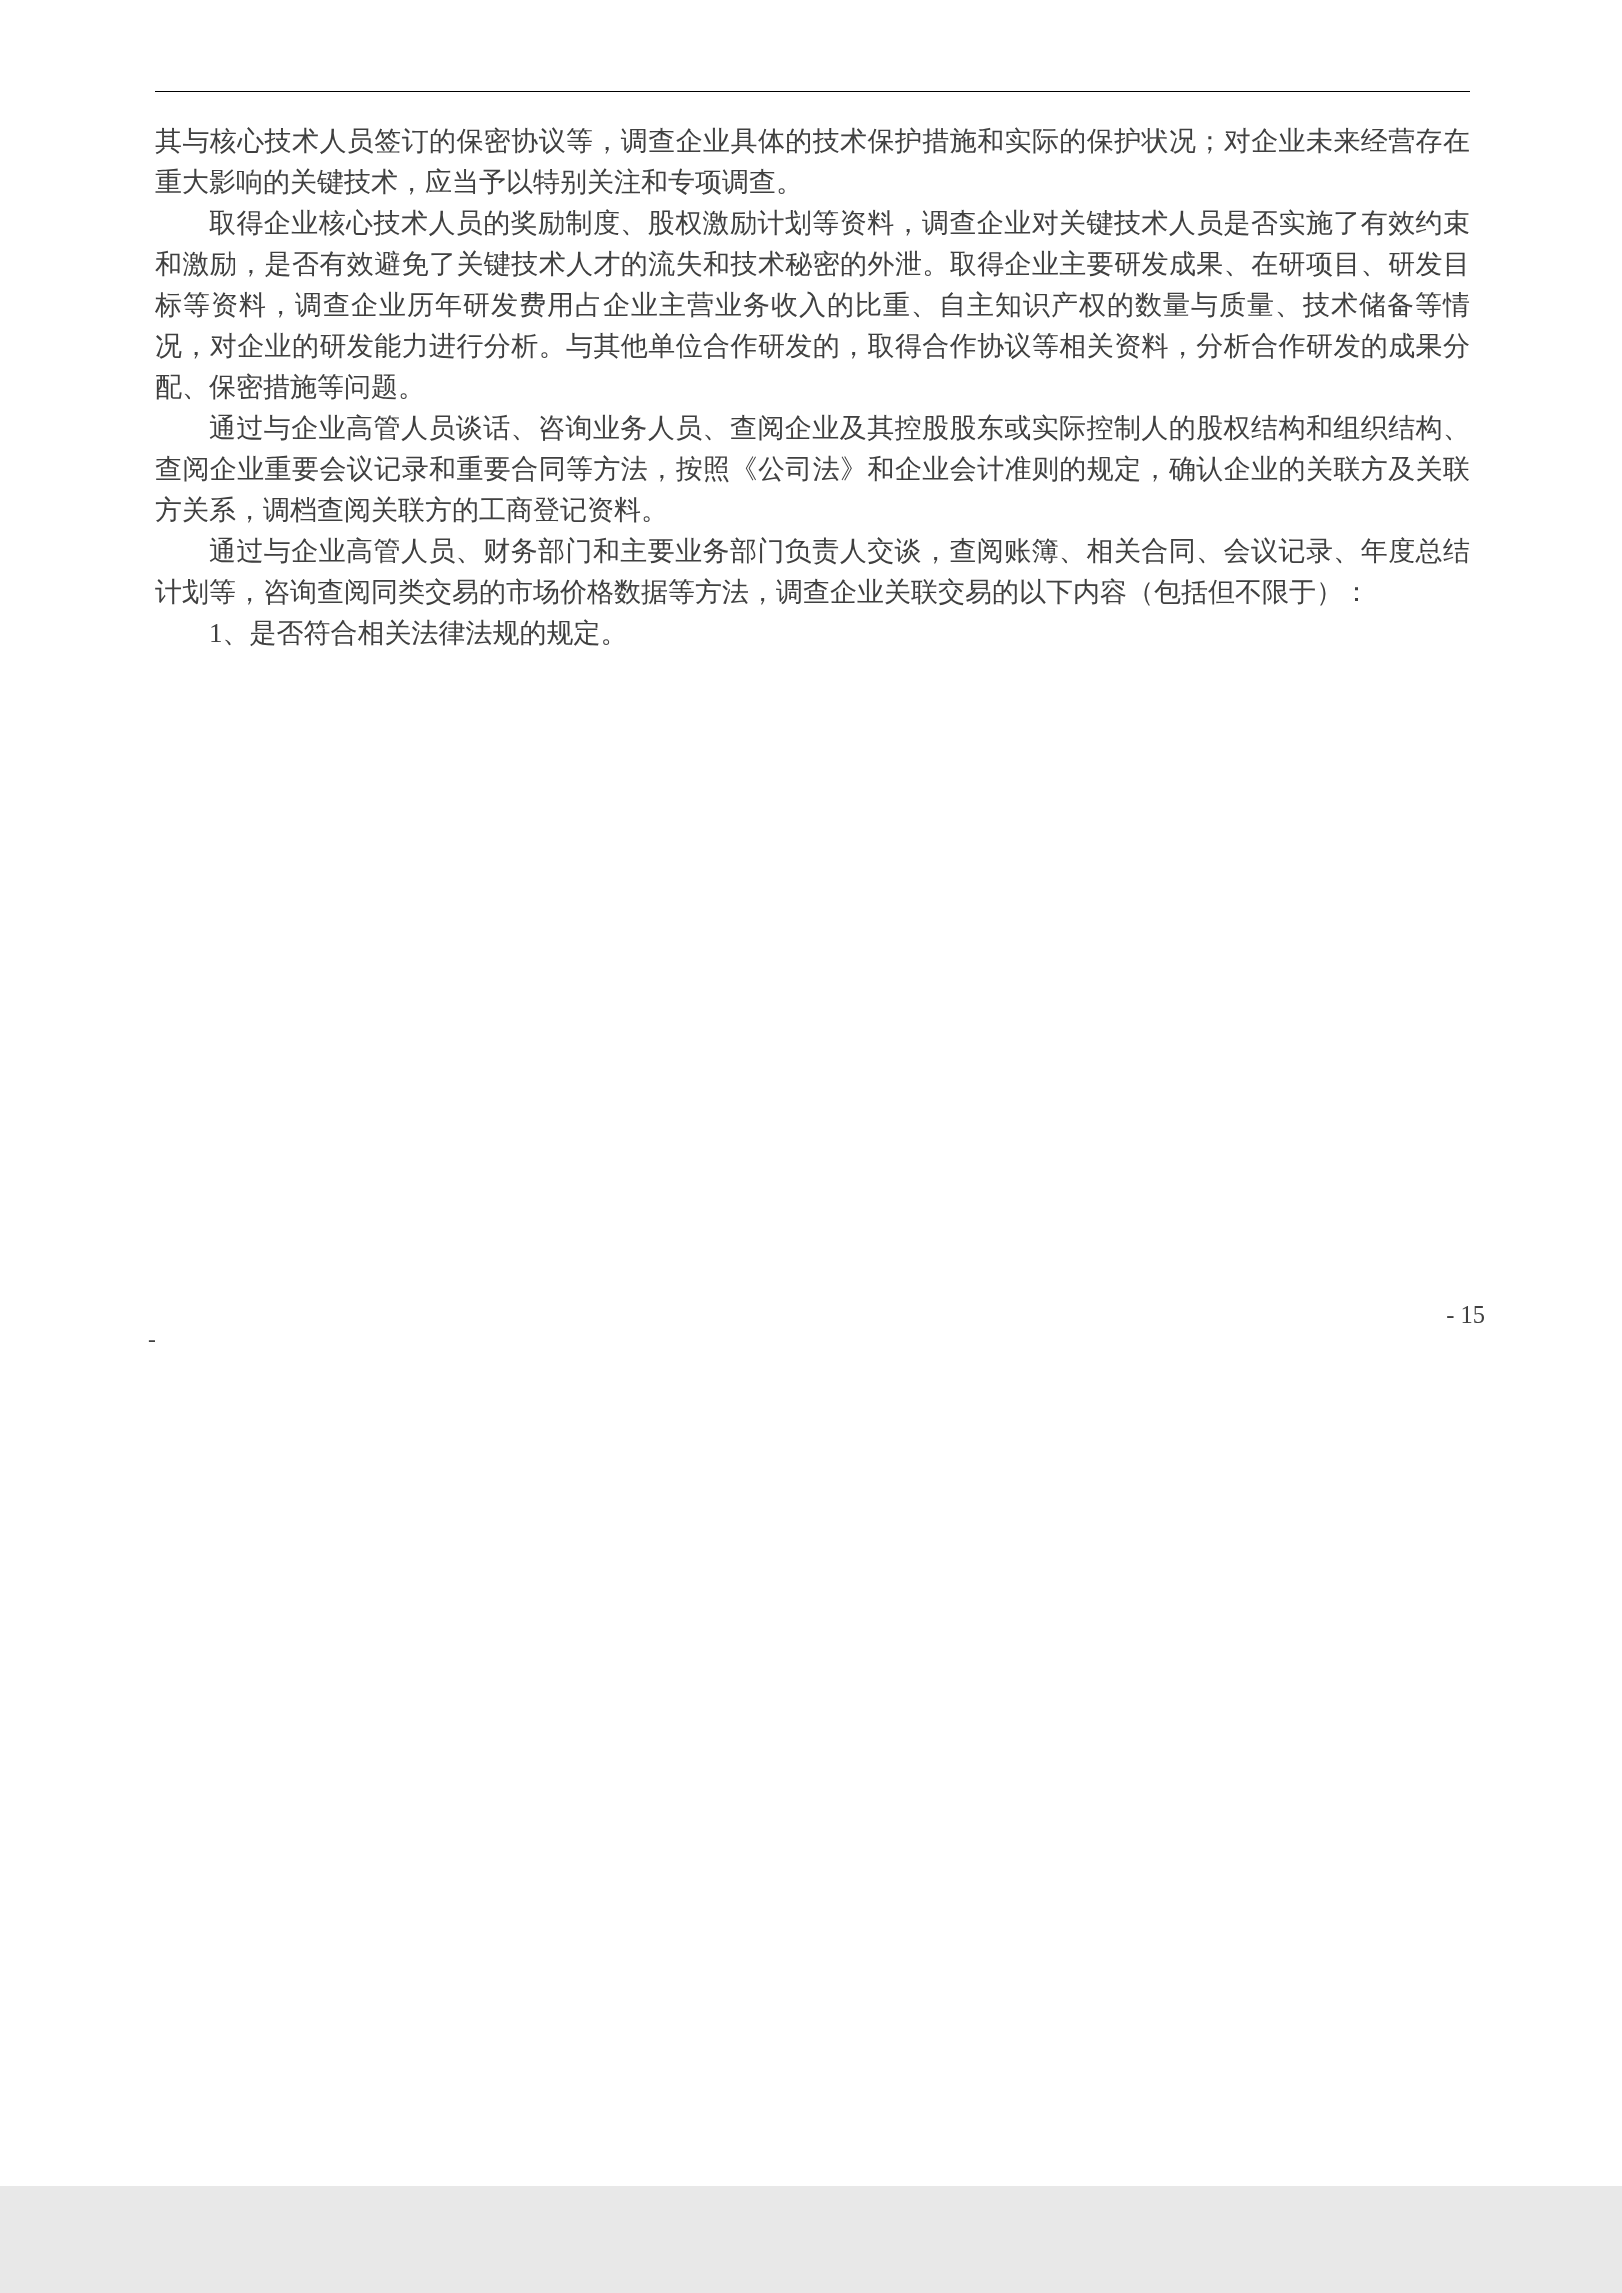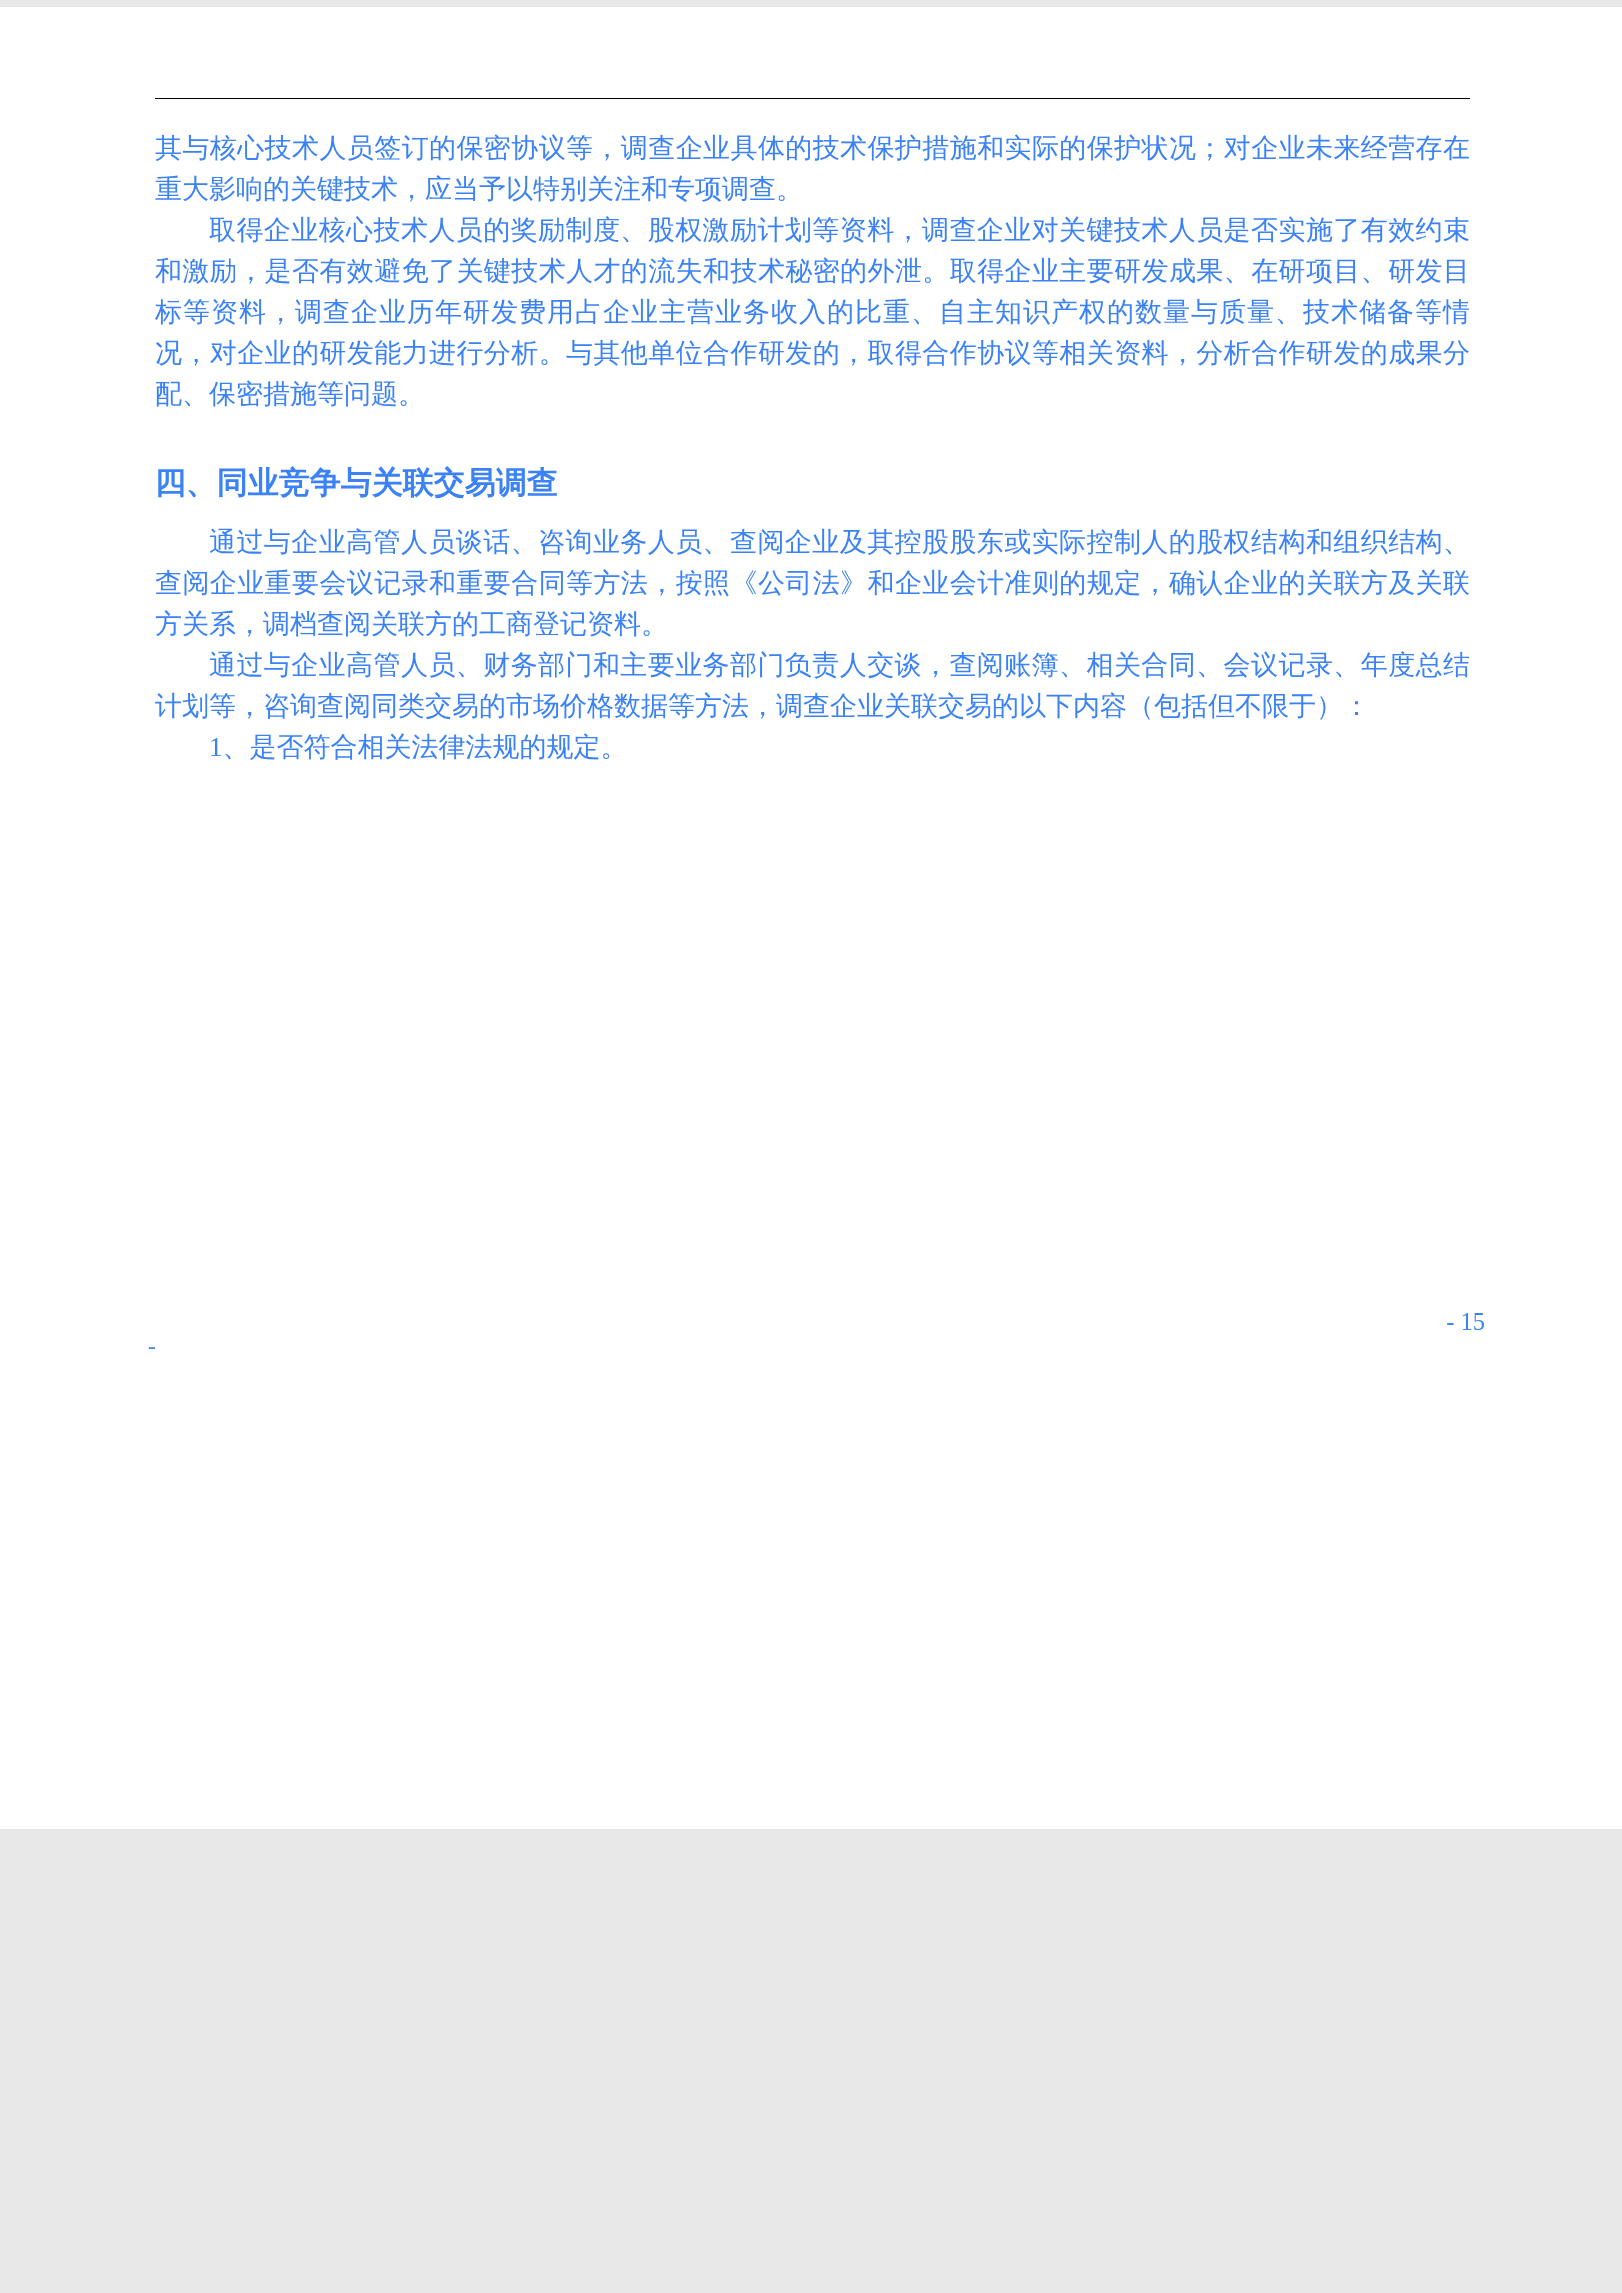--- a/index.html
+++ b/index.html
@@ -1,25 +1,25 @@
 <!DOCTYPE html>
 <html style="font-size:14.5px"><head>
 <meta charset="utf-8">
 <style>
   * { margin: 0; padding: 0; box-sizing: border-box; }
   html, body { background: #e8e8e8; }
   .page {
     position: relative;
     width: 1623px;
-    height: 1822px;
+    height: 2186px;
     background: #ffffff;
-    color: #3b82f6;
+    color: #404040;
     font-family: "Liberation Serif", "DejaVu Serif", serif;
     overflow: hidden;
-    margin: 7px auto;
+    margin: 0 auto;
   }
   .header-rule {
     position: absolute;
     top: 91px;
     left: 155px;
     width: 1315px;
     border-top: 1.8px solid #000000;
   }
   .doc-body {
     position: absolute;
@@ -73,21 +73,20 @@
 <div class="page">
 
   <div class="header-rule"></div>
 
   <div class="doc-body">
 
     <p class="para no-indent">其与核心技术人员签订的保密协议等，调查企业具体的技术保护措施和实际的保护状况；对企业未来经营存在重大影响的关键技术，应当予以特别关注和专项调查。</p>
 
     <p class="para">取得企业核心技术人员的奖励制度、股权激励计划等资料，调查企业对关键技术人员是否实施了有效约束和激励，是否有效避免了关键技术人才的流失和技术秘密的外泄。取得企业主要研发成果、在研项目、研发目标等资料，调查企业历年研发费用占企业主营业务收入的比重、自主知识产权的数量与质量、技术储备等情况，对企业的研发能力进行分析。与其他单位合作研发的，取得合作协议等相关资料，分析合作研发的成果分配、保密措施等问题。</p>
 
-    <h1 class="section-heading">四、同业竞争与关联交易调查</h1>
 
 
 
 
     <p class="para">通过与企业高管人员谈话、咨询业务人员、查阅企业及其控股股东或实际控制人的股权结构和组织结构、查阅企业重要会议记录和重要合同等方法，按照《公司法》和企业会计准则的规定，确认企业的关联方及关联方关系，调档查阅关联方的工商登记资料。</p>
 
 
     <p class="para">通过与企业高管人员、财务部门和主要业务部门负责人交谈，查阅账簿、相关合同、会议记录、年度总结计划等，咨询查阅同类交易的市场价格数据等方法，调查企业关联交易的以下内容（包括但不限于）：</p>
 
     <p class="para">1、是否符合相关法律法规的规定。</p>

